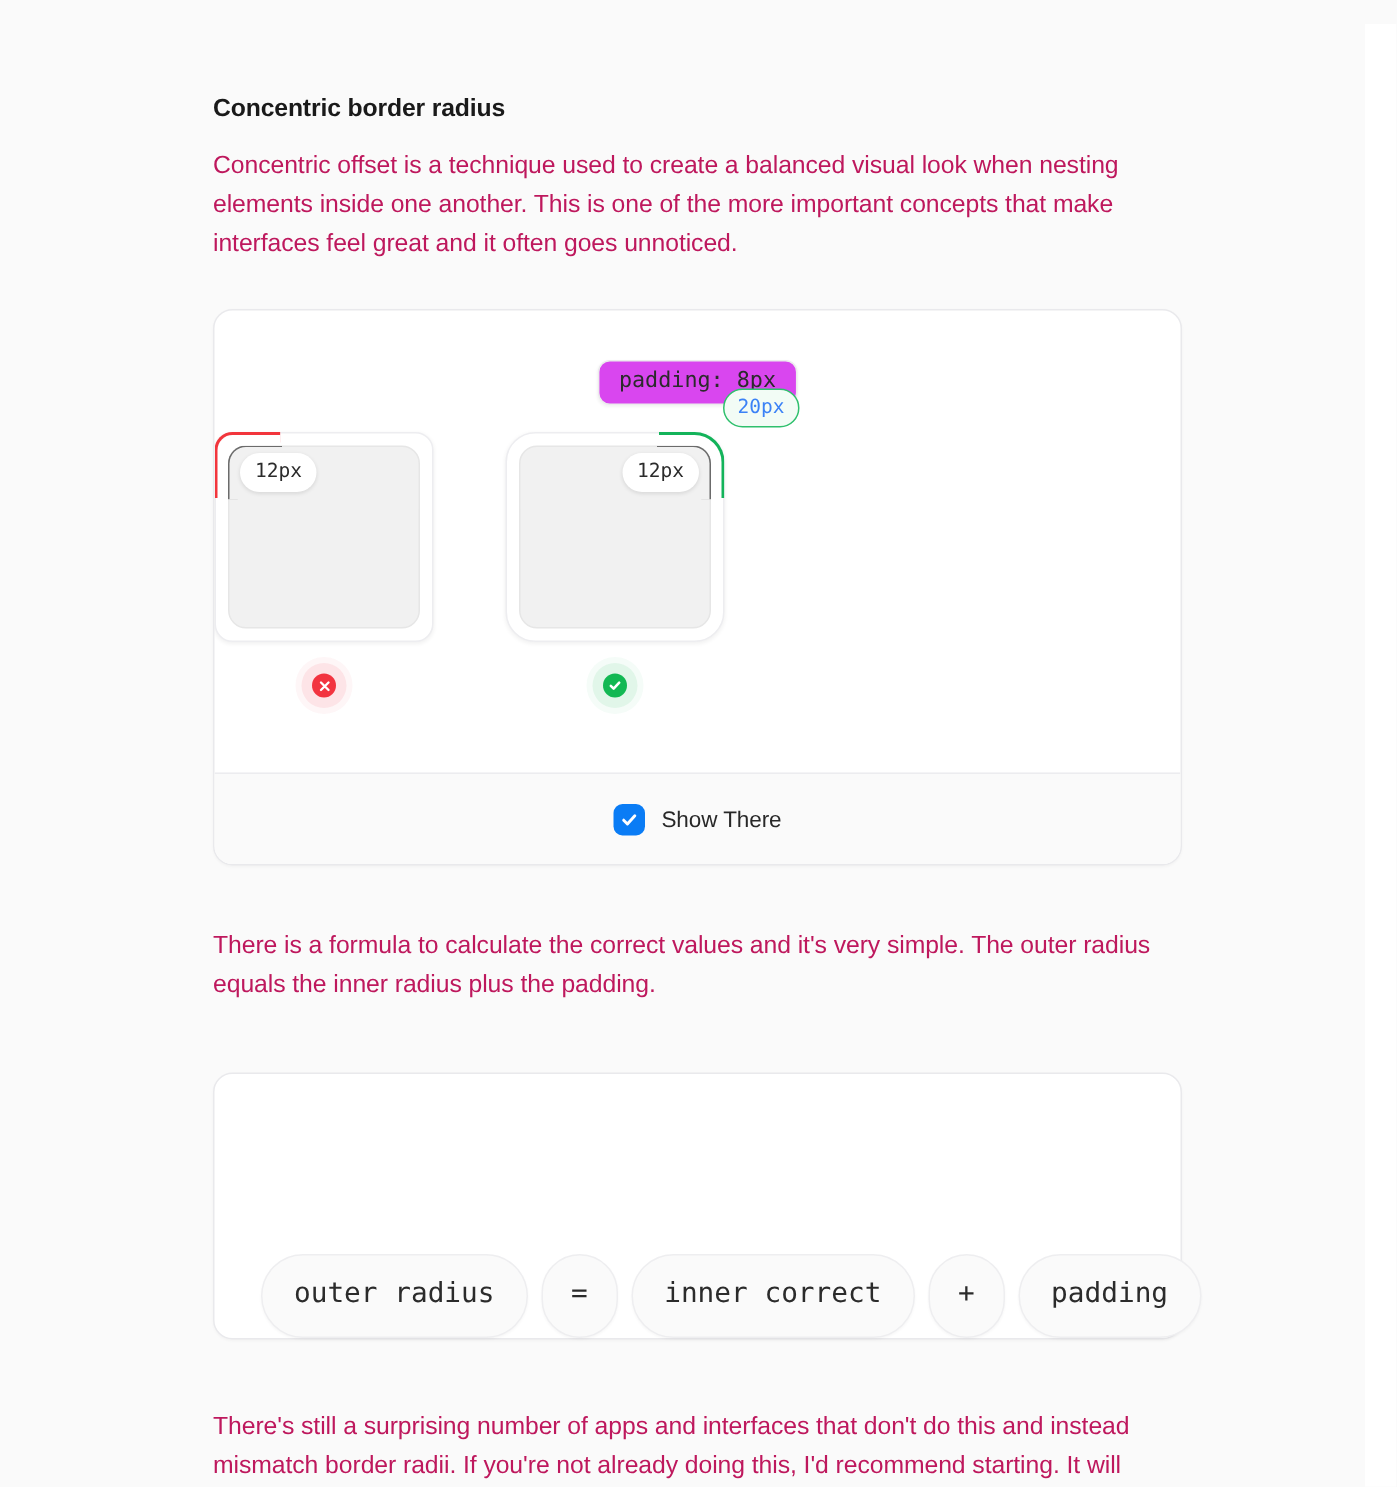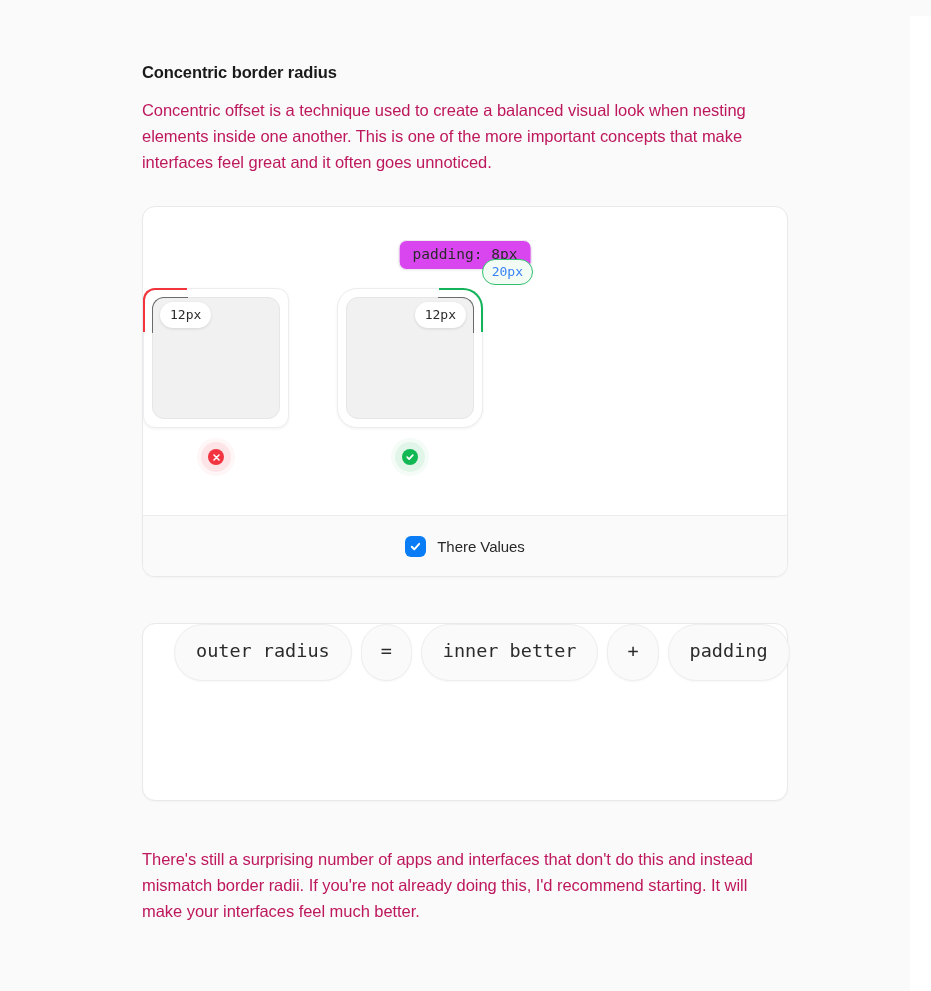--- a/index.html
+++ b/index.html
@@ -276,21 +276,21 @@
   }
 
   
   .formula-card {
     margin-top: 46px;
     background: #ffffff;
     border: 1px solid #e9e9ec;
     border-radius: 13px;
     height: 176px;
     display: flex;
-    align-items: flex-start;
+    align-items: flex-end;
     box-shadow: 0 1px 2px rgba(16,16,20,0.035);
   }
   .formula-row {
     display: flex;
     align-items: center;
     gap: 9px;
     padding-left: 31px;
     font-family: "DejaVu Sans Mono", monospace;
   }
   .token {
@@ -368,30 +368,31 @@
       </div>
 
       <div class="demo-footer">
         <span class="checkbox">
           <span>
             <svg width="13" height="13" viewBox="0 0 14 14">
               <path d="M3 7.3 L5.7 10 L11 4.2" fill="none" stroke="#ffffff" stroke-width="2.1" stroke-linecap="round" stroke-linejoin="round"></path>
             </svg>
           </span>
         </span>
-        <span class="checkbox-label">There Values</span>
+        <span class="checkbox-label">Show There</span>
       </div>
     </div>
 
+    <p class="para after-demo">There is a formula to calculate the correct values and it's very simple. The outer radius equals the inner radius plus the padding.</p>
 
     <div class="formula-card">
       <div class="formula-row">
         <span class="token">outer radius</span>
         <span class="token token-op">=</span>
-        <span class="token">inner better</span>
+        <span class="token">inner correct</span>
         <span class="token token-op">+</span>
         <span class="token">padding</span>
       </div>
     </div>
 
     <p class="para last">There's still a surprising number of apps and interfaces that don't do this and instead mismatch border radii. If you're not already doing this, I'd recommend starting. It will make your interfaces feel much better.</p>
 
   </div>
 </div>
 

